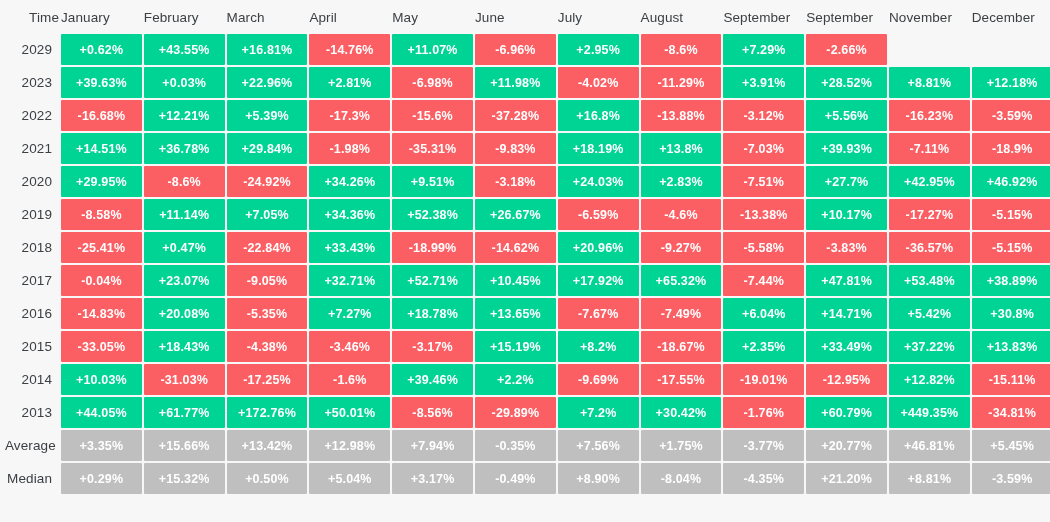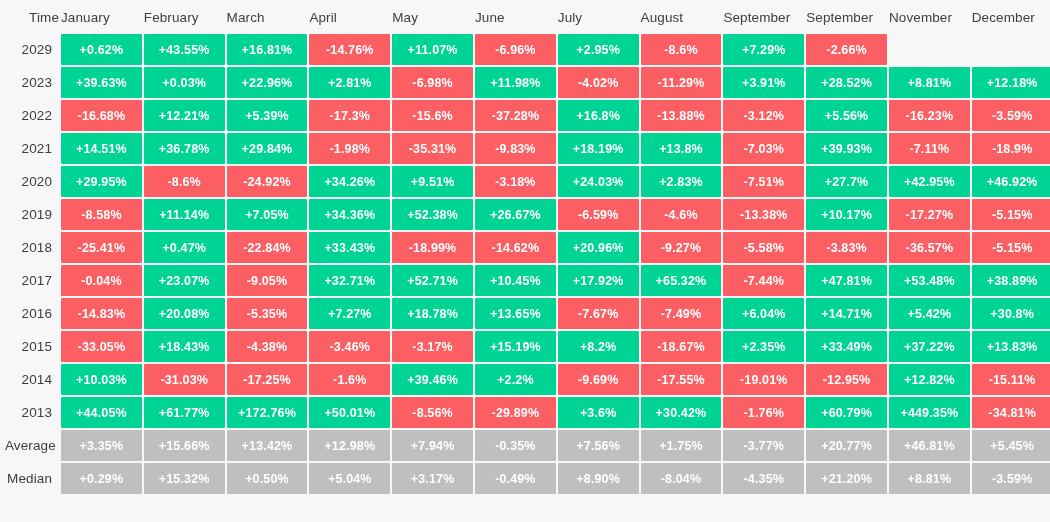--- a/index.html
+++ b/index.html
@@ -274,21 +274,21 @@
           <td class="cell neg">-15.11%</td>
         </tr>
         <tr>
           <th class="row-label">2013</th>
           <td class="cell pos">+44.05%</td>
           <td class="cell pos">+61.77%</td>
           <td class="cell pos">+172.76%</td>
           <td class="cell pos">+50.01%</td>
           <td class="cell neg">-8.56%</td>
           <td class="cell neg">-29.89%</td>
-          <td class="cell pos">+3.6%</td>
+          <td class="cell pos">+7.2%</td>
           <td class="cell pos">+30.42%</td>
           <td class="cell neg">-1.76%</td>
           <td class="cell pos">+60.79%</td>
           <td class="cell pos">+449.35%</td>
           <td class="cell neg">-34.81%</td>
         </tr>
         <tr>
           <th class="row-label">Average</th>
           <td class="cell avg">+3.35%</td>
           <td class="cell avg">+15.66%</td>

